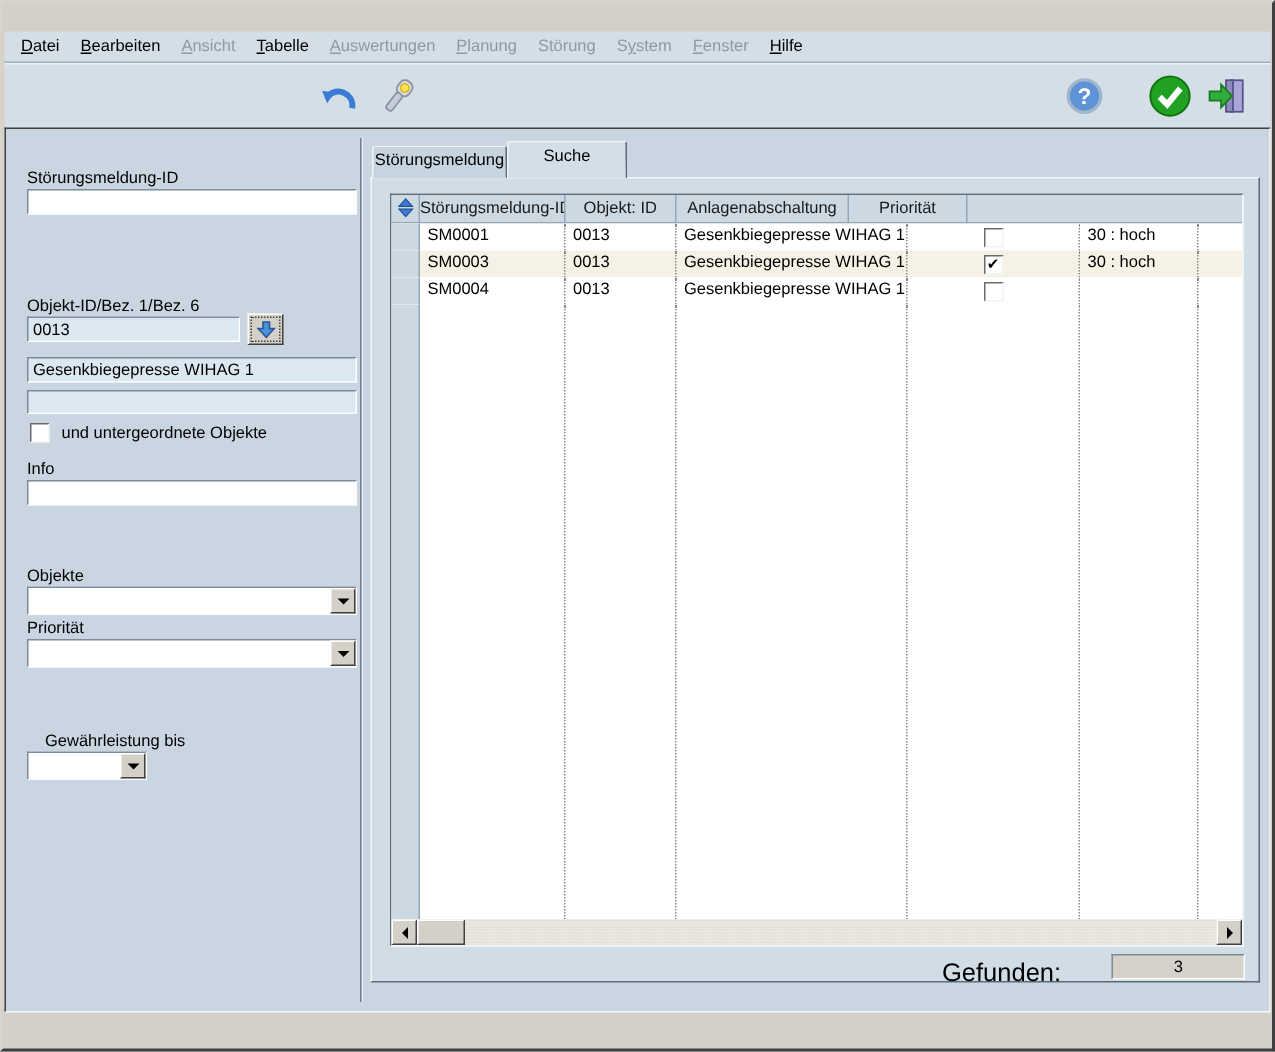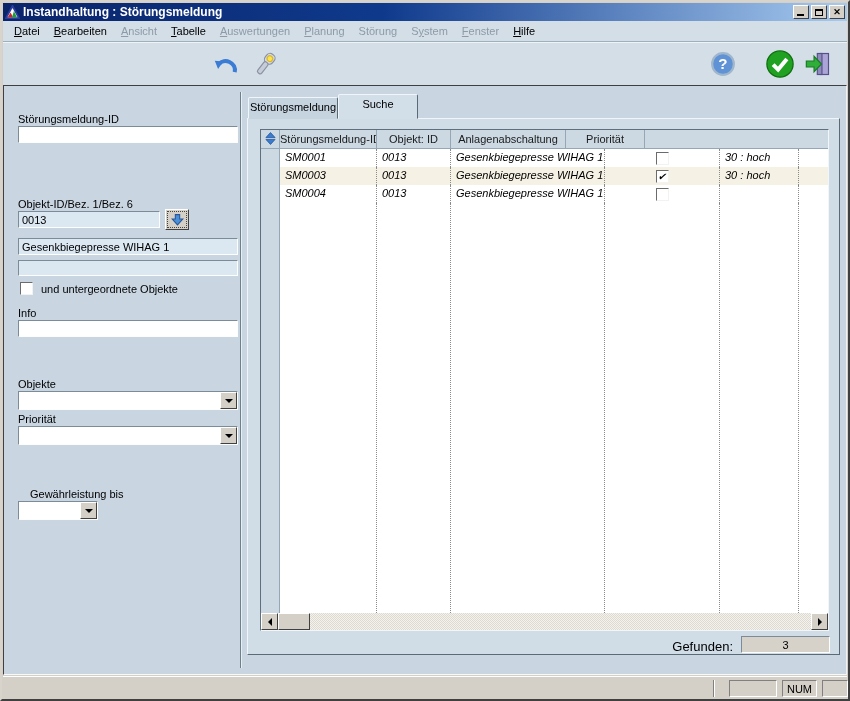--- a/index.html
+++ b/index.html
@@ -95,68 +95,53 @@
   }
   .thead{ display:flex; height:19px; background:#ccd9e3; flex:0 0 auto; }
   .hcell{
     font-size:11px; color:#1a1a1a; text-align:center; padding-top:3px;
     border-right:1px solid #93a7b6; border-bottom:1px solid #93a7b6;
     overflow:hidden; white-space:nowrap;
   }
   .trow{ display:flex; height:18px; flex:0 0 auto; background:#fff; }
   .trow.hl{ background:#f6f1e5; }
   .trow.filler{ flex:1 1 auto; height:auto; }
-  .tcell{ font-size:11px; color:#000; padding:2px 0 0 5px; border-right:1px dotted #8a8a8a; overflow:hidden; white-space:nowrap;font-style:italic; }
+  .tcell{ font-size:11px; color:#000; padding:2px 0 0 5px; border-right:1px dotted #8a8a8a; overflow:hidden; white-space:nowrap; }
   .tcell.rowhead{ background:#ccd9e3; border-right:1px solid #93a7b6; }
   .tcell.center{ display:flex; align-items:center; justify-content:center; padding:0; }
   .c0{ width:19px; flex:0 0 19px; } .c1{ width:97px; flex:0 0 97px; }
   .c2{ width:74px; flex:0 0 74px; } .c3{ width:154px; flex:0 0 154px; }
   .c4{ width:115px; flex:0 0 115px; } .c5{ width:79px; flex:0 0 79px; }
   .c6{ flex:1 1 auto; border-right:none; }
   .hscroll{ flex:0 0 17px; display:flex; background:#e9e6df;
     background-image:repeating-conic-gradient(#f4f2ed 0 25%, #dedad1 0 50%); background-size:2px 2px; }
   .sbtn{ width:17px; height:17px; background:#d4d0c8; flex:0 0 auto;
     border:1px solid; border-color:#fff #404040 #404040 #fff;
     display:flex; align-items:center; justify-content:center; }
   .sthumb{ width:32px; height:17px; background:#d4d0c8; flex:0 0 auto;
     border:1px solid; border-color:#fff #404040 #404040 #fff; }
   .strack{ flex:1; }
-  .foundlabel{ position:absolute; font-size:13px; color:#000; text-align:right; }
+  .foundlabel{ position:absolute; font-size:17px; color:#000; }
   .foundbox{
     position:absolute; font-size:11px; background:#d6d2ca; text-align:center; padding-top:2px;
     border:1px solid; border-color:#7b8b98 #fdfdfd #fdfdfd #7b8b98;
   }
   
   .statusbar{ position:absolute; left:1px; top:674px; width:844px; height:23px;
     background:#d4d0c8; border-top:1px solid #fff; }
   .sb-sep{ position:absolute; left:710px; top:3px; width:2px; height:17px;
     border-left:1px solid #808080; border-right:1px solid #fff; }
   .sb-cell{ position:absolute; top:3px; height:17px; font-size:11px; text-align:center; padding-top:2px;
     border:1px solid; border-color:#808080 #fff #fff #808080; background:#d4d0c8; }
 </style>
 </head>
 <body>
 
 <div class="window">
 
-  <div class="titlebar">
-    <svg class="appicon" viewBox="0 0 16 16">
-      <polygon points="8,1 15,14 1,14" fill="#ffffff" stroke="#2a3c9e" stroke-width="2"></polygon>
-      <polygon points="6,8 8.5,13 2.8,13" fill="#cc2229"></polygon>
-      <polygon points="9.5,6.5 12.8,13 7.5,13" fill="#1f9e33"></polygon>
-    </svg>
-    <span class="title">Instandhaltung : Störungsmeldung</span>
-    <span class="winbtn">
-        <span class="minbar"></span>
-      </span>
-    <span class="winbtn">
-        <span class="maxbox"></span>
-      </span>
-    <span class="winbtn">✕</span>
-  </div>
 
   <div class="menubar">
       <span class="menu-item"><u>D</u>atei</span>
       <span class="menu-item"><u>B</u>earbeiten</span>
       <span class="menu-item disabled"><u>A</u>nsicht</span>
       <span class="menu-item"><u>T</u>abelle</span>
       <span class="menu-item disabled"><u>A</u>uswertungen</span>
       <span class="menu-item disabled"><u>P</u>lanung</span>
       <span class="menu-item disabled">Störung</span>
       <span class="menu-item disabled">S<u>y</u>stem</span>
@@ -322,20 +307,14 @@
             </span>
         </div>
       </div>
 
       <span class="foundlabel" style="left:380px; top:520px; width:105px">Gefunden:</span>
       <span class="foundbox" style="left:493px; top:517px; width:89px; height:17px">3</span>
 
     </div>
   </div>
 
-  <div class="statusbar">
-    <span class="sb-sep"></span>
-    <span class="sb-cell" style="left:726px; width:48px"></span>
-    <span class="sb-cell" style="left:779px; width:35px">NUM</span>
-    <span class="sb-cell" style="left:819px; width:26px"></span>
-  </div>
 
 </div>
 
 </body></html>

